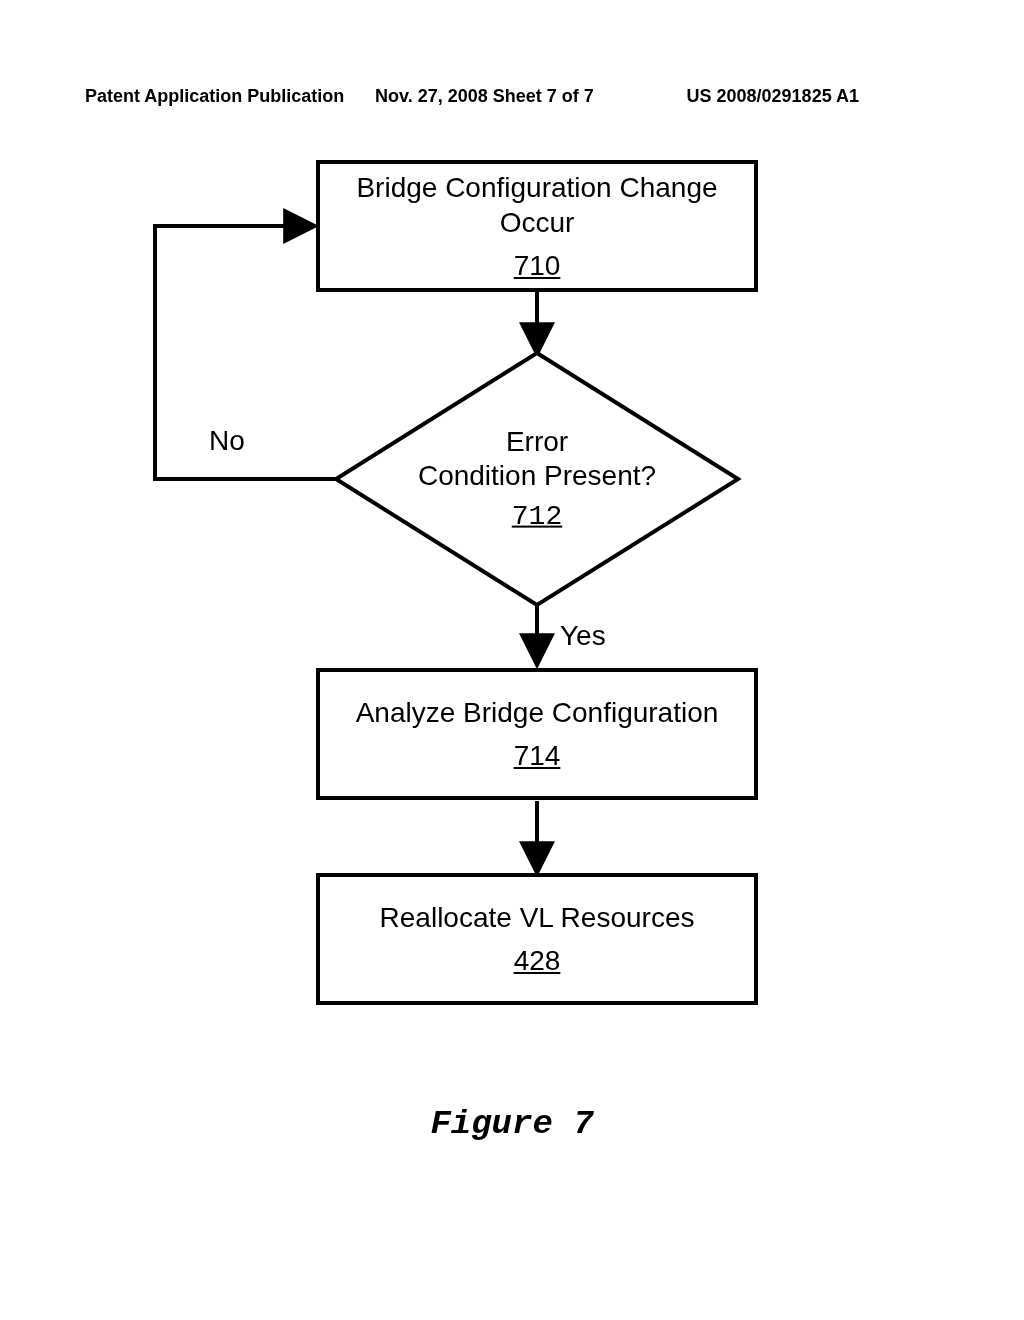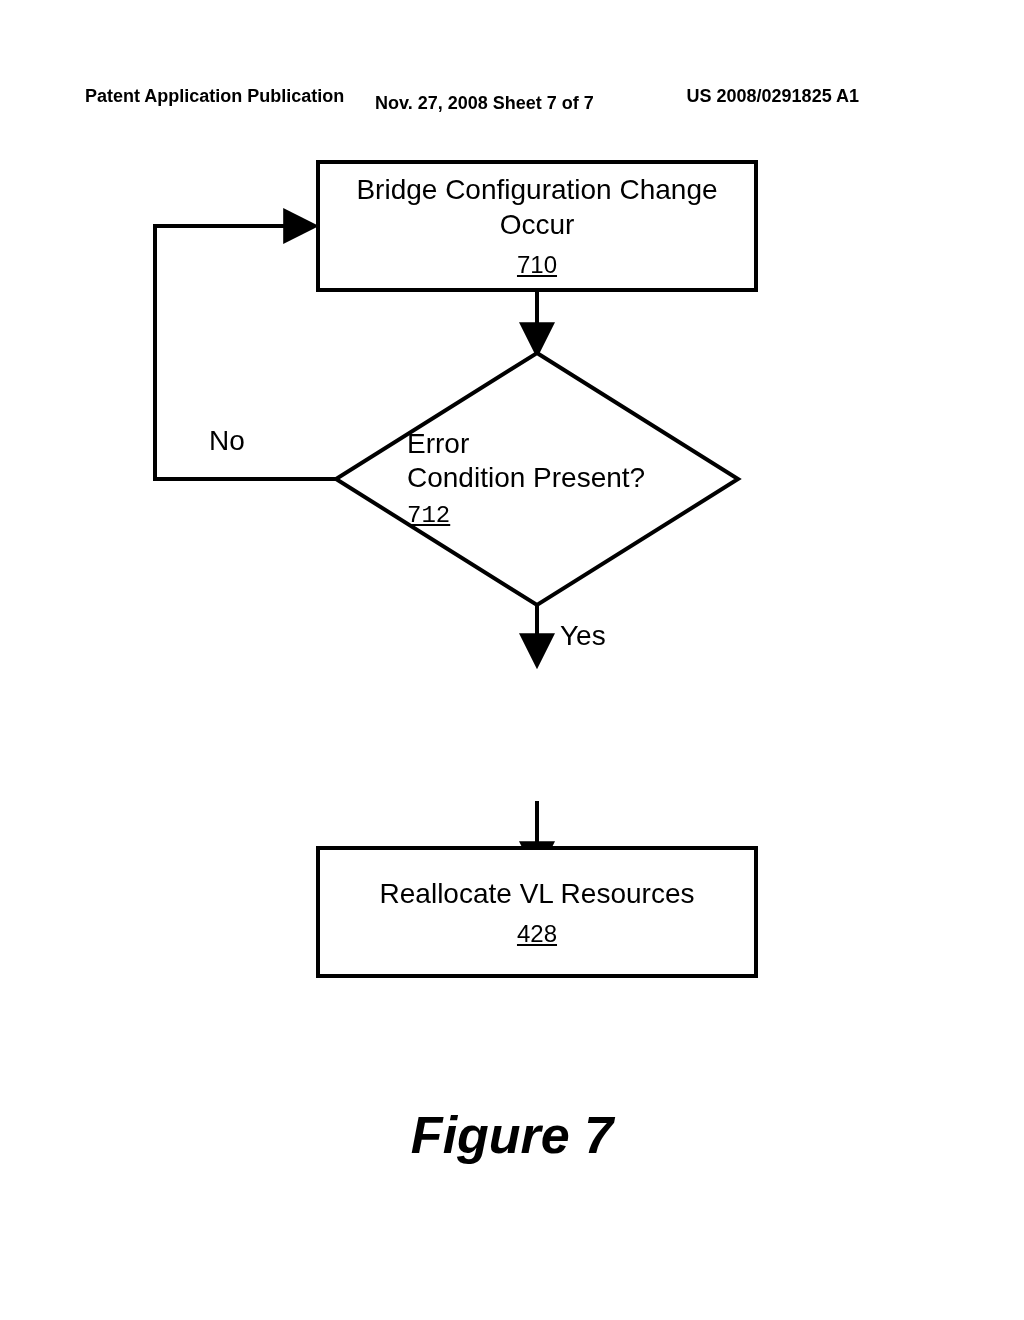--- a/index.html
+++ b/index.html
@@ -18,21 +18,21 @@
   }
   .header {
     position: absolute;
     top: 86px;
     left: 85px;
     right: 85px;
     font-size: 18px;
     font-weight: bold;
   }
   .header .left { position: absolute; left: 0; }
-  .header .mid  { position: absolute; left: 290px; margin-top: 7px; }
+  .header .mid  { position: absolute; left: 290px; }
   .header .right{ position: absolute; right: 0; }
 
   .diagram {
     position: absolute;
     left: 0; top: 0; width: 1024px; height: 1320px;
   }
 
   .box {
     position: absolute;
     border: 4px solid #000;
@@ -42,50 +42,50 @@
     align-items: center;
     justify-content: center;
     font-size: 28px;
     line-height: 1.25;
     background: #fff;
     box-sizing: border-box;
   }
   .ref {
     text-decoration: underline;
     margin-top: 8px;
-    font-size: 24px;
+    font-size: 28px;
   }
 
   .diamond-wrap {
     position: absolute;
   }
   .diamond-text {
     position: absolute;
     left: 50%;
     top: 50%;
     transform: translate(-50%, -50%);
-    text-align: left;
+    text-align: center;
     font-size: 28px;
     line-height: 1.2;
     width: 260px;
   }
 
   .label {
     position: absolute;
     font-size: 28px;
   }
 
   .figure-caption {
     position: absolute;
     left: 50%;
     transform: translateX(-50%);
-    font-family: Liberation Sans, sans-serif;
+    font-family: Liberation Mono, monospace;
     font-style: italic;
     font-weight: bold;
-    font-size: 52px;
+    font-size: 34px;
   }
 
   svg { overflow: visible; }
 </style>
 </head>
 <body>
 
 <div class="page">
 
   <div class="header">
@@ -125,22 +125,26 @@
         <div style="white-space:pre-line;">Error
 Condition Present?</div>
         <div class="ref" style="display:inline-block;font-family:Liberation Mono, monospace;">712</div>
       </div>
     </div>
 
     <div class="label" style="left:165px; top:425px;margin-left:44px;">No</div>
 
     <div class="label" style="left:560px; top:620px;">Yes</div>
 
+    <div class="box" style="left:316px; top:668px; width:442px; height:132px;">
+      <div style="white-space:pre-line;">Analyze Bridge Configuration</div>
+      <div class="ref">714</div>
+    </div>
 
-    <div class="box" style="left:316px; top:846px; width:442px; height:132px;">
+    <div class="box" style="left:316px; top:873px; width:442px; height:132px;">
       <div style="white-space:pre-line;">Reallocate VL Resources</div>
       <div class="ref">428</div>
     </div>
 
     <div class="figure-caption" style="top:1105px;">Figure 7</div>
 
   </div>
 </div>
 
 </body></html>

